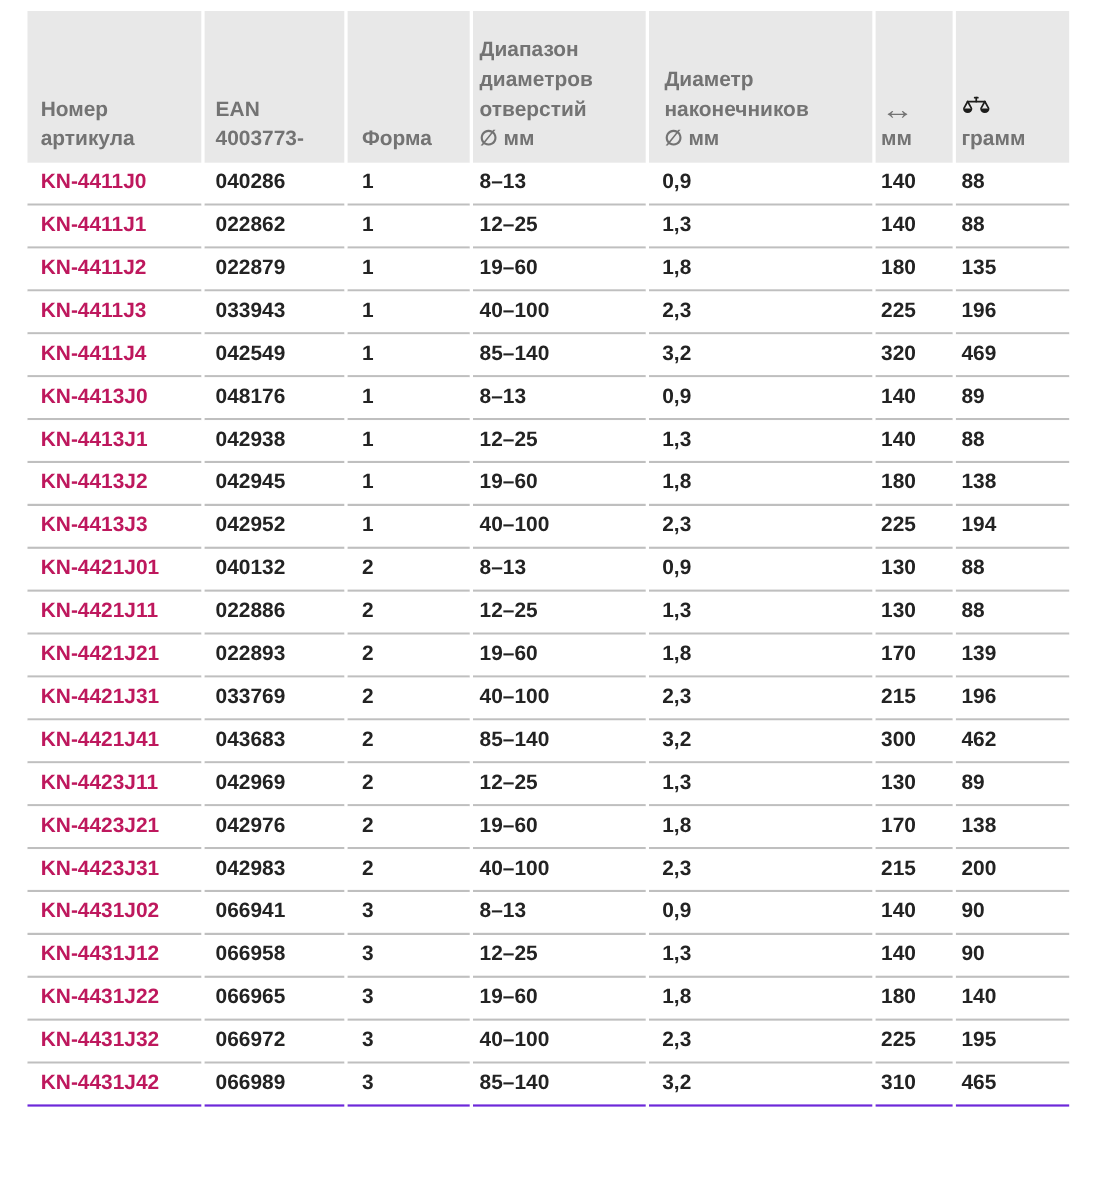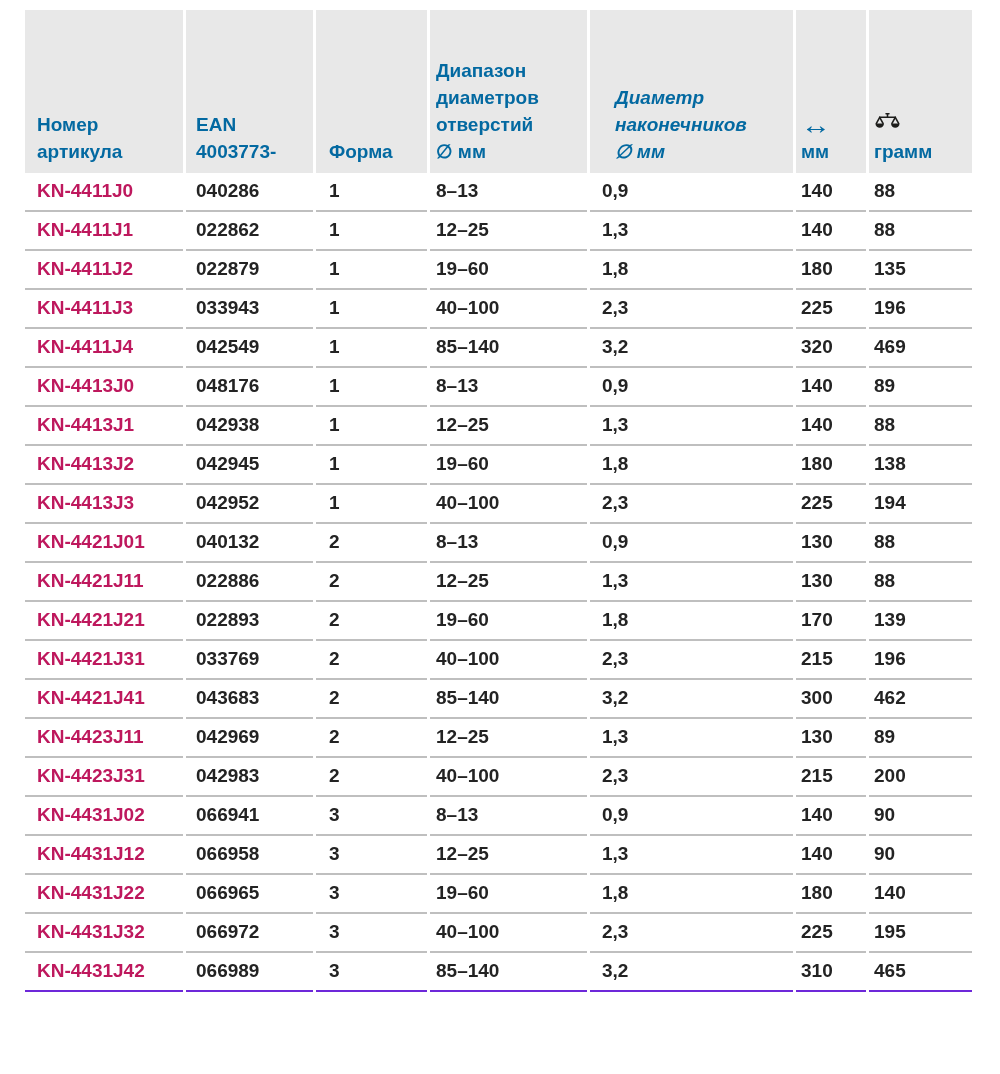--- a/index.html
+++ b/index.html
@@ -29,37 +29,37 @@
 
   col.c-article { width: 158px; }
   col.c-ean     { width: 127px; }
   col.c-form    { width: 111px; }
   col.c-range   { width: 157px; }
   col.c-tip     { width: 203px; }
   col.c-length  { width: 70px;  }
   col.c-weight  { width: 103px; }
 
   thead th {
-    height: 163px;
+    height: 138px;
     background: #e8e8e8;
     vertical-align: bottom;
     text-align: left;
     font-size: 19px;
     font-weight: 700;
     line-height: 27px;
     padding: 8px 2px 8px 12px;
-    color: #0369a1;
+    color: #737373;
   }
   .hlabel { white-space: pre-line; display: block; }
 
   th.col-article { }
   th.col-ean     { padding-left: 10px; }
   th.col-form    { padding-left: 13px; }
   th.col-range   { padding-left: 6px;  }
-  th.col-tip     { padding-left: 25px; font-style: italic; }
+  th.col-tip     { padding-left: 14px; }
   th.col-length  { padding-left: 5px;  }
   th.col-weight  { padding-left: 5px; margin-left: 13px;  }
 
   .hstack {
     display: flex;
     flex-direction: column;
     align-items: flex-start;
     gap: 3px;
   }
   .arrow-icon {
@@ -291,20 +291,29 @@
         <tr>
           <td class="col-article">KN-4423J11</td>
           <td class="col-ean">042969</td>
           <td class="col-form">2</td>
           <td class="col-range">12–25</td>
           <td class="col-tip">1,3</td>
           <td class="col-length">130</td>
           <td class="col-weight">89</td>
         </tr>
         <tr>
+          <td class="col-article">KN-4423J21</td>
+          <td class="col-ean">042976</td>
+          <td class="col-form">2</td>
+          <td class="col-range">19–60</td>
+          <td class="col-tip">1,8</td>
+          <td class="col-length">170</td>
+          <td class="col-weight">138</td>
+        </tr>
+        <tr>
           <td class="col-article">KN-4423J31</td>
           <td class="col-ean">042983</td>
           <td class="col-form">2</td>
           <td class="col-range">40–100</td>
           <td class="col-tip">2,3</td>
           <td class="col-length">215</td>
           <td class="col-weight">200</td>
         </tr>
         <tr>
           <td class="col-article">KN-4431J02</td>

